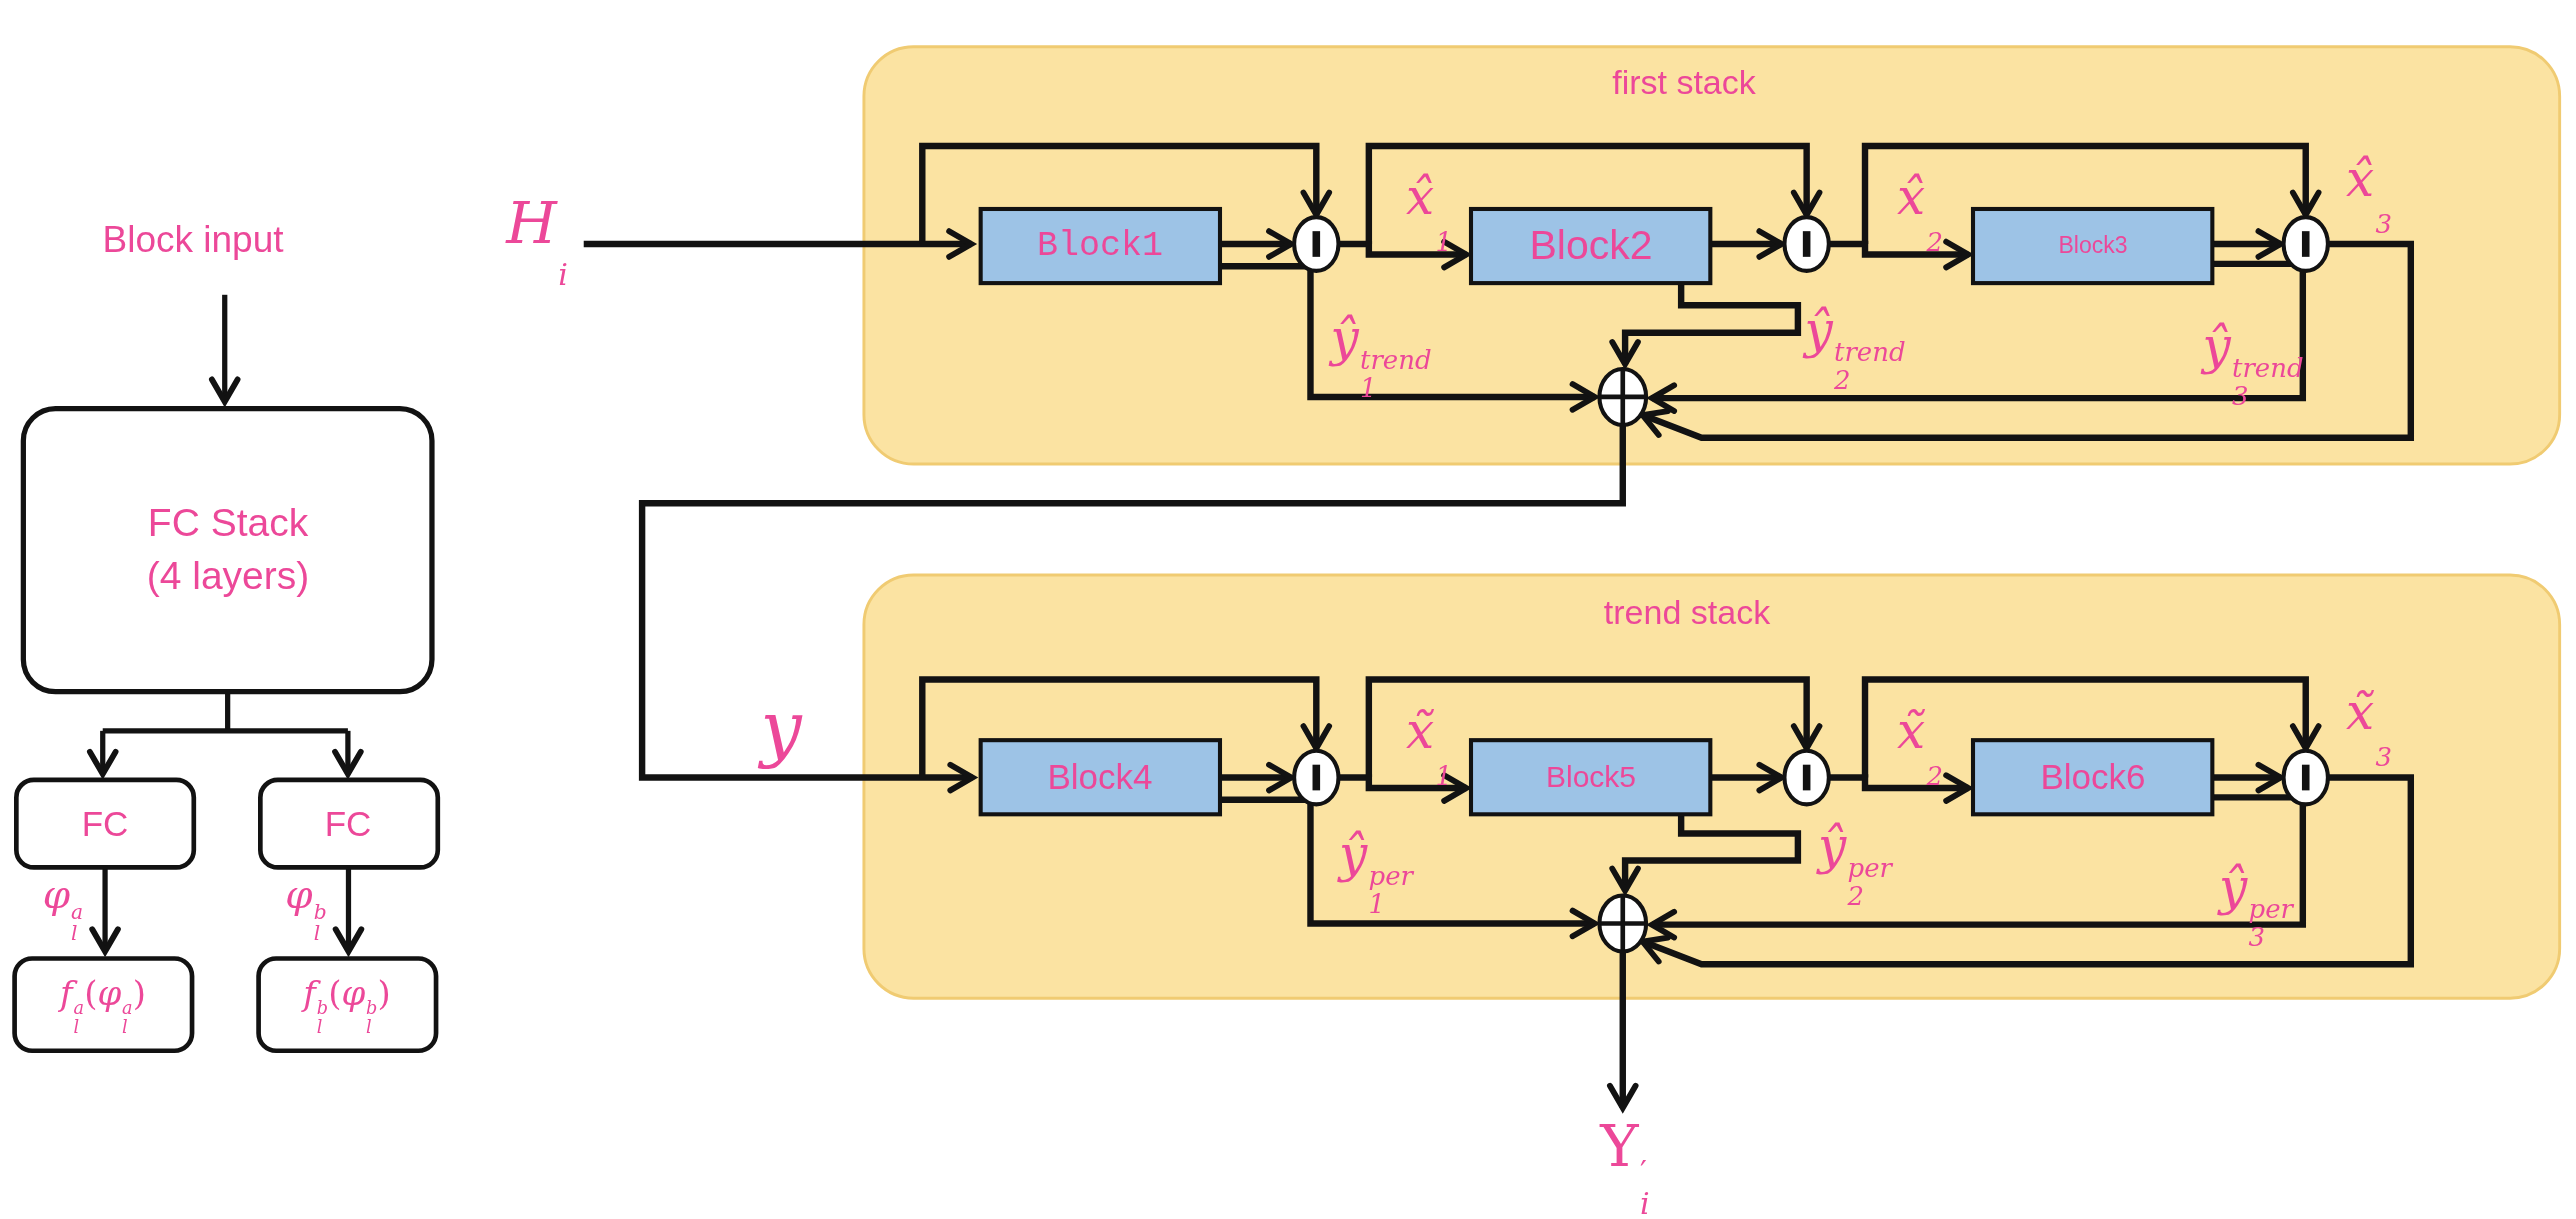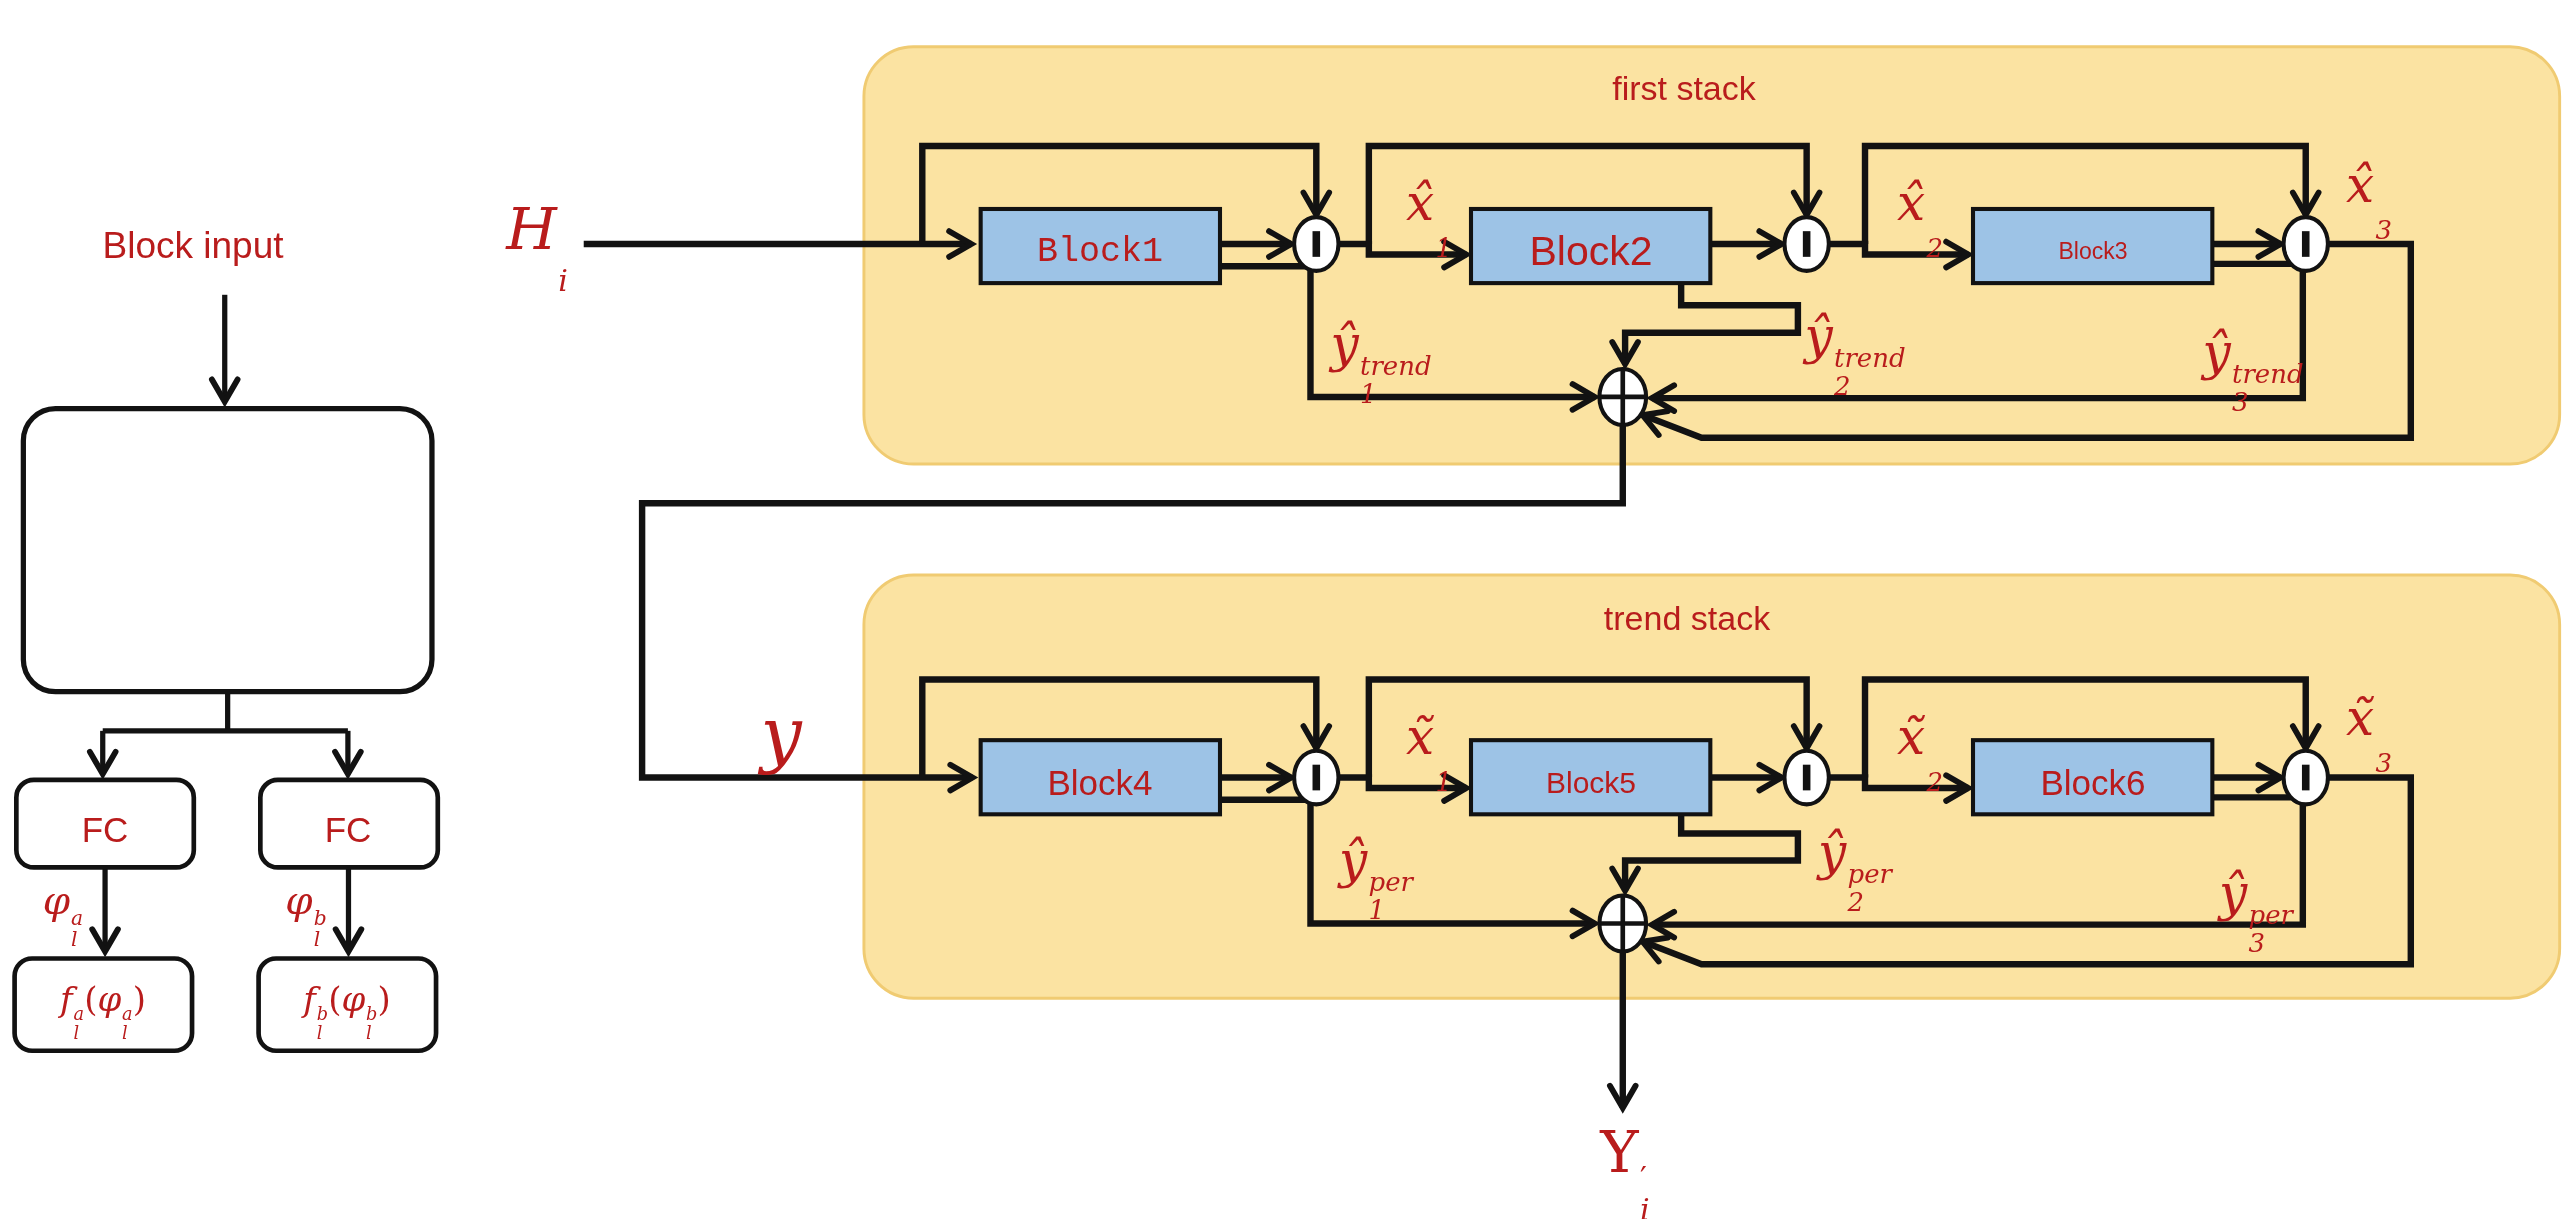--- a/index.html
+++ b/index.html
@@ -1,20 +1,20 @@
 <!DOCTYPE html>
 <html style="--stack_fill: #FBE3A2; --stack_border: #F0CB72; --block_fill: #9DC3E6; --line: #121212; --bg: #FFFFFF;font-size:9.3px"><head>
 <meta charset="utf-8">
 <style>
   html,body{margin:0;padding:0;background:var(--bg,#fff);}
   #canvas{position:relative;width:2576px;height:1220px;background:var(--bg,#fff);overflow:hidden;
           font-family:"Liberation Sans",sans-serif;color:#111;}
   #diagram-svg{position:absolute;left:0;top:0;}
-  .lbl{position:absolute;transform:translate(-50%,-50%);white-space:nowrap;color:#b91c1c;
-       text-align:center;line-height:1.2;margin-top:6px;}
+  .lbl{position:absolute;transform:translate(-50%,-50%);white-space:nowrap;color:#ec4899;
+       text-align:center;line-height:1.2;}
   .sans{font-family:"Liberation Sans",sans-serif;font-style:normal;}
   .math{font-family:"DejaVu Serif","Liberation Serif",serif;font-style:italic;}
   .math .up,.up{font-style:normal;}
   .it{font-style:italic;}
   
   .ss{display:inline-flex;flex-direction:column;justify-content:center;
       vertical-align:-0.52em;font-size:0.52em;line-height:1.08;margin-left:0.05em;text-align:left;}
   .ss span{display:block;height:1.08em;}
 </style>
 </head>
@@ -113,20 +113,24 @@
     </g>
     <ellipse cx="2780" cy="1582" rx="40" ry="48" fill="#fff" style="stroke:var(--line)" stroke-width="7"></ellipse>
     <g style="stroke:var(--line)" stroke-width="8" fill="none">
       <path d="M2780,1536 V1628"></path>
       <path d="M2742,1582 H2818"></path>
     </g>
   </svg>
 
   <div class="lbl sans" style="left:193px;top:240px;font-size:37px;">Block input</div>
 
+  <div class="lbl sans" style="left:228px;top:550px;font-size:39px;line-height:1.35;">
+    <div>FC Stack</div>
+    <div>(4 layers)</div>
+  </div>
 
   <div class="lbl sans" style="left:105px;top:824px;font-size:35px;">FC</div>
   <div class="lbl sans" style="left:348px;top:824px;font-size:35px;">FC</div>
 
   <div class="lbl math" style="left:63px;top:909px;font-size:39px;">
     <span>φ</span><span class="ss">
         <span>a</span>
         <span>l</span>
       </span>
   </div>

